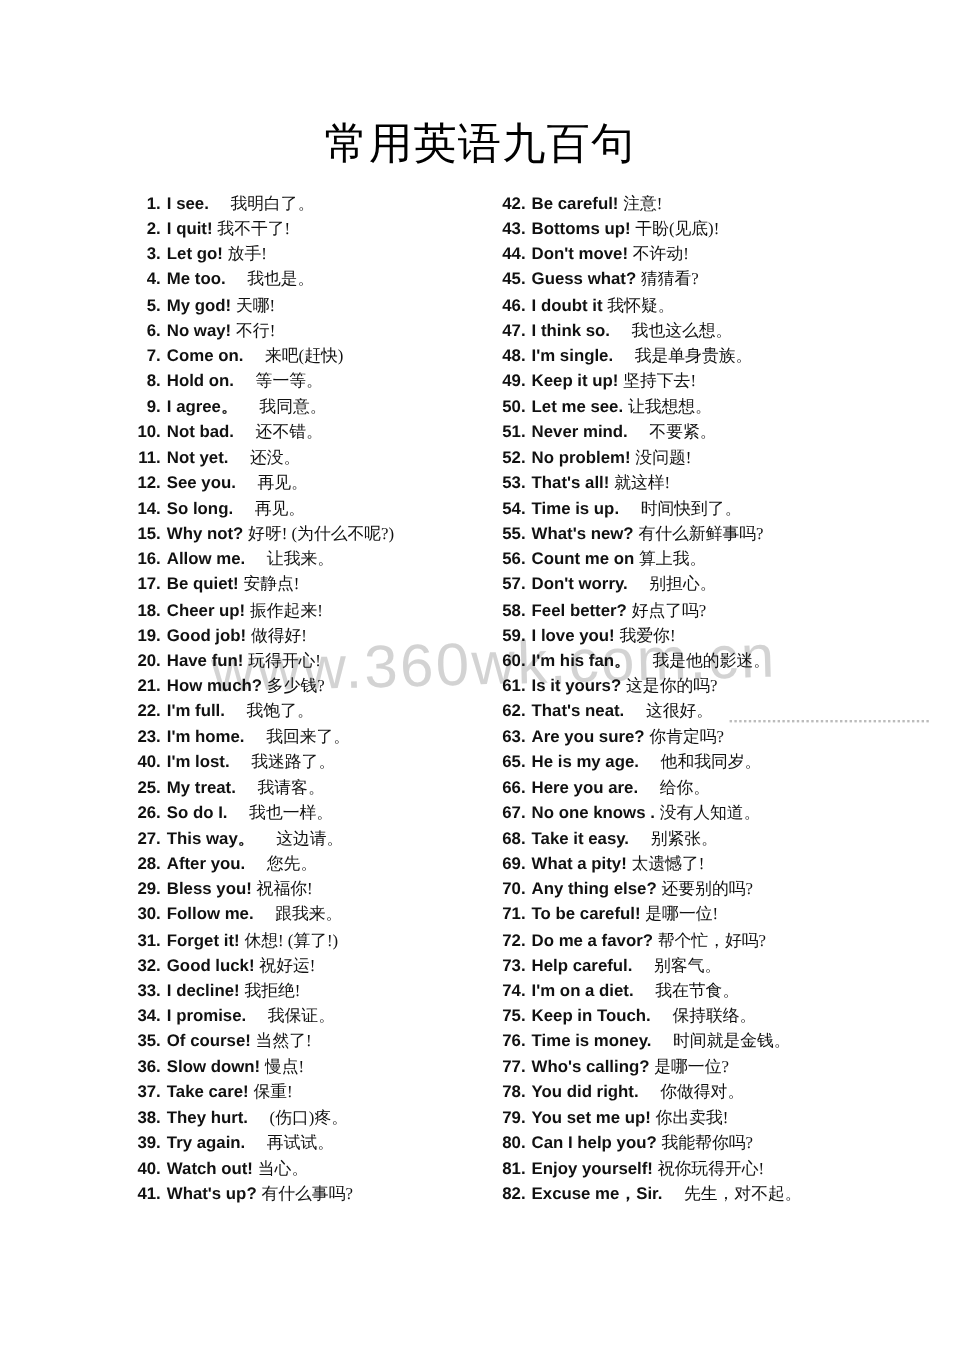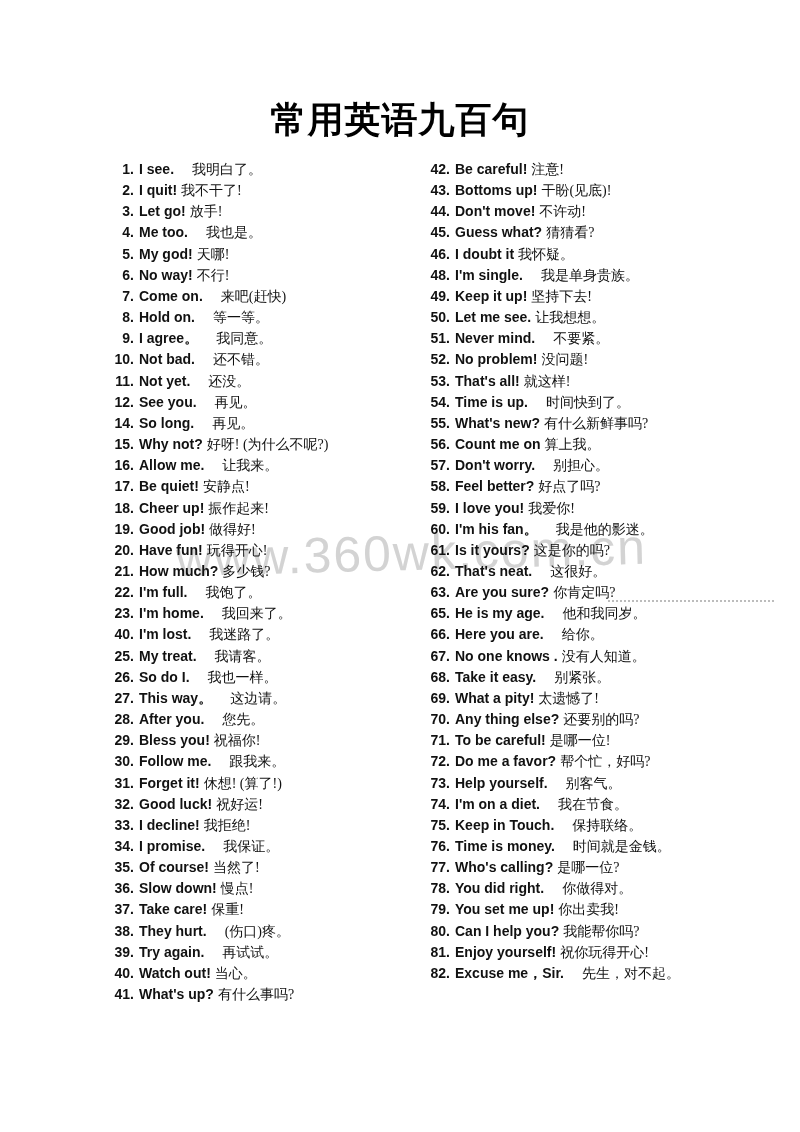--- a/index.html
+++ b/index.html
@@ -10,21 +10,21 @@
     overflow:hidden;
     font-family:"Liberation Sans",sans-serif;
     color:#111;
   }
   .doc-title{
     position:absolute;
     left:0;right:0;top:96px;
     margin:0;
     text-align:center;
     font-family:"Liberation Serif",serif;
-    font-weight:bold;
+    font-weight:normal;
     font-size:36px;
     letter-spacing:1px;
     color:#000;
   }
   .watermark{
     position:absolute;
     left:176px;top:524px;
     font-size:50px;
     letter-spacing:2px;
     color:#c9c9c9;
@@ -40,21 +40,21 @@
     width:166px;height:0;
     border-top:2px dotted #bcbcbc;
     z-index:0;
   }
   .col{
     position:absolute;
     top:159px;
     z-index:1;
   }
   .col-left{left:100px;}
-  .col-right{left:416px;}
+  .col-right{left:404px;}
   .row{
     height:21.16px;
     line-height:21.16px;
     white-space:pre;
     font-size:14px;
   }
   .num{
     display:inline-block;
     width:34px;
     text-align:right;
@@ -117,20 +117,21 @@
       <div class="row"><span class="num">39.</span><span class="en">Try again.</span><span class="zh">　再试试。</span></div>
       <div class="row"><span class="num">40.</span><span class="en">Watch out!</span><span class="zh">当心。</span></div>
       <div class="row"><span class="num">41.</span><span class="en">What's up?</span><span class="zh">有什么事吗?</span></div>
     </div>
   <div class="col col-right" id="col-right">
       <div class="row"><span class="num">42.</span><span class="en">Be careful!</span><span class="zh">注意!</span></div>
       <div class="row"><span class="num">43.</span><span class="en">Bottoms up!</span><span class="zh">干盼(见底)!</span></div>
       <div class="row"><span class="num">44.</span><span class="en">Don't move!</span><span class="zh">不许动!</span></div>
       <div class="row"><span class="num">45.</span><span class="en">Guess what?</span><span class="zh">猜猜看?</span></div>
       <div class="row"><span class="num">46.</span><span class="en">I doubt it</span><span class="zh">我怀疑。</span></div>
+      <div class="row"><span class="num">47.</span><span class="en">I think so.</span><span class="zh">　我也这么想。</span></div>
       <div class="row"><span class="num">48.</span><span class="en">I'm single.</span><span class="zh">　我是单身贵族。</span></div>
       <div class="row"><span class="num">49.</span><span class="en">Keep it up!</span><span class="zh">坚持下去!</span></div>
       <div class="row"><span class="num">50.</span><span class="en">Let me see.</span><span class="zh">让我想想。</span></div>
       <div class="row"><span class="num">51.</span><span class="en">Never mind.</span><span class="zh">　不要紧。</span></div>
       <div class="row"><span class="num">52.</span><span class="en">No problem!</span><span class="zh">没问题!</span></div>
       <div class="row"><span class="num">53.</span><span class="en">That's all!</span><span class="zh">就这样!</span></div>
       <div class="row"><span class="num">54.</span><span class="en">Time is up.</span><span class="zh">　时间快到了。</span></div>
       <div class="row"><span class="num">55.</span><span class="en">What's new?</span><span class="zh">有什么新鲜事吗?</span></div>
       <div class="row"><span class="num">56.</span><span class="en">Count me on</span><span class="zh">算上我。</span></div>
       <div class="row"><span class="num">57.</span><span class="en">Don't worry.</span><span class="zh">　别担心。</span></div>
@@ -141,21 +142,21 @@
       <div class="row"><span class="num">62.</span><span class="en">That's neat.</span><span class="zh">　这很好。</span></div>
       <div class="row"><span class="num">63.</span><span class="en">Are you sure?</span><span class="zh">你肯定吗?</span></div>
       <div class="row"><span class="num">65.</span><span class="en">He is my age.</span><span class="zh">　他和我同岁。</span></div>
       <div class="row"><span class="num">66.</span><span class="en">Here you are.</span><span class="zh">　给你。</span></div>
       <div class="row"><span class="num">67.</span><span class="en">No one knows .</span><span class="zh">没有人知道。</span></div>
       <div class="row"><span class="num">68.</span><span class="en">Take it easy.</span><span class="zh">　别紧张。</span></div>
       <div class="row"><span class="num">69.</span><span class="en">What a pity!</span><span class="zh">太遗憾了!</span></div>
       <div class="row"><span class="num">70.</span><span class="en">Any thing else?</span><span class="zh">还要别的吗?</span></div>
       <div class="row"><span class="num">71.</span><span class="en">To be careful!</span><span class="zh">是哪一位!</span></div>
       <div class="row"><span class="num">72.</span><span class="en">Do me a favor?</span><span class="zh">帮个忙，好吗?</span></div>
-      <div class="row"><span class="num">73.</span><span class="en">Help yourself.</span><span class="zh">　别客气。</span></div>
+      <div class="row"><span class="num">73.</span><span class="en">Help careful.</span><span class="zh">　别客气。</span></div>
       <div class="row"><span class="num">74.</span><span class="en">I'm on a diet.</span><span class="zh">　我在节食。</span></div>
       <div class="row"><span class="num">75.</span><span class="en">Keep in Touch.</span><span class="zh">　保持联络。</span></div>
       <div class="row"><span class="num">76.</span><span class="en">Time is money.</span><span class="zh">　时间就是金钱。</span></div>
       <div class="row"><span class="num">77.</span><span class="en">Who's calling?</span><span class="zh">是哪一位?</span></div>
       <div class="row"><span class="num">78.</span><span class="en">You did right.</span><span class="zh">　你做得对。</span></div>
       <div class="row"><span class="num">79.</span><span class="en">You set me up!</span><span class="zh">你出卖我!</span></div>
       <div class="row"><span class="num">80.</span><span class="en">Can I help you?</span><span class="zh">我能帮你吗?</span></div>
       <div class="row"><span class="num">81.</span><span class="en">Enjoy yourself!</span><span class="zh">祝你玩得开心!</span></div>
       <div class="row"><span class="num">82.</span><span class="en">Excuse me，Sir.</span><span class="zh">　先生，对不起。</span></div>
     </div>

